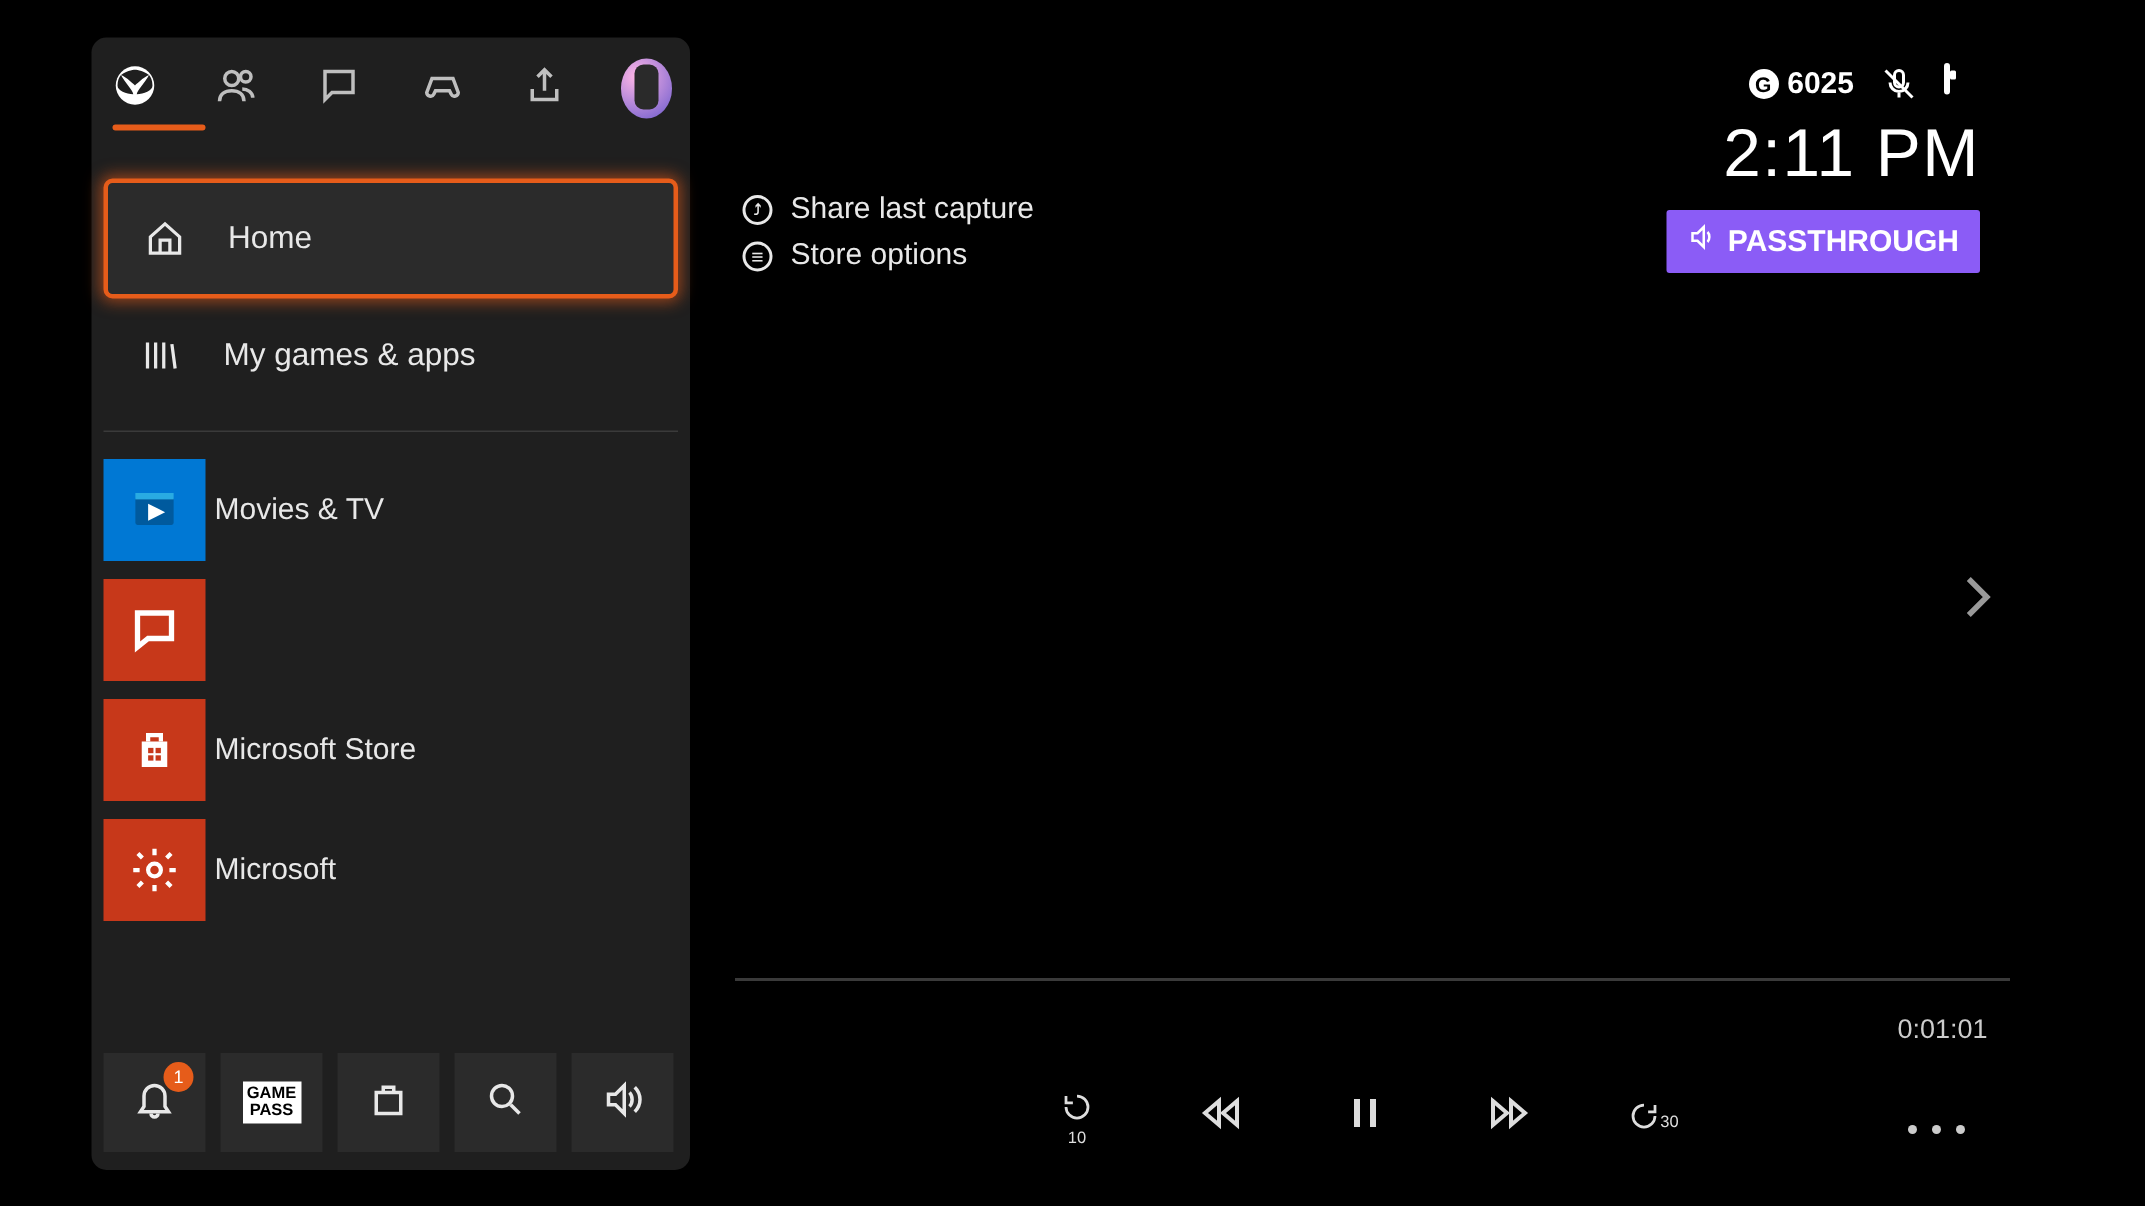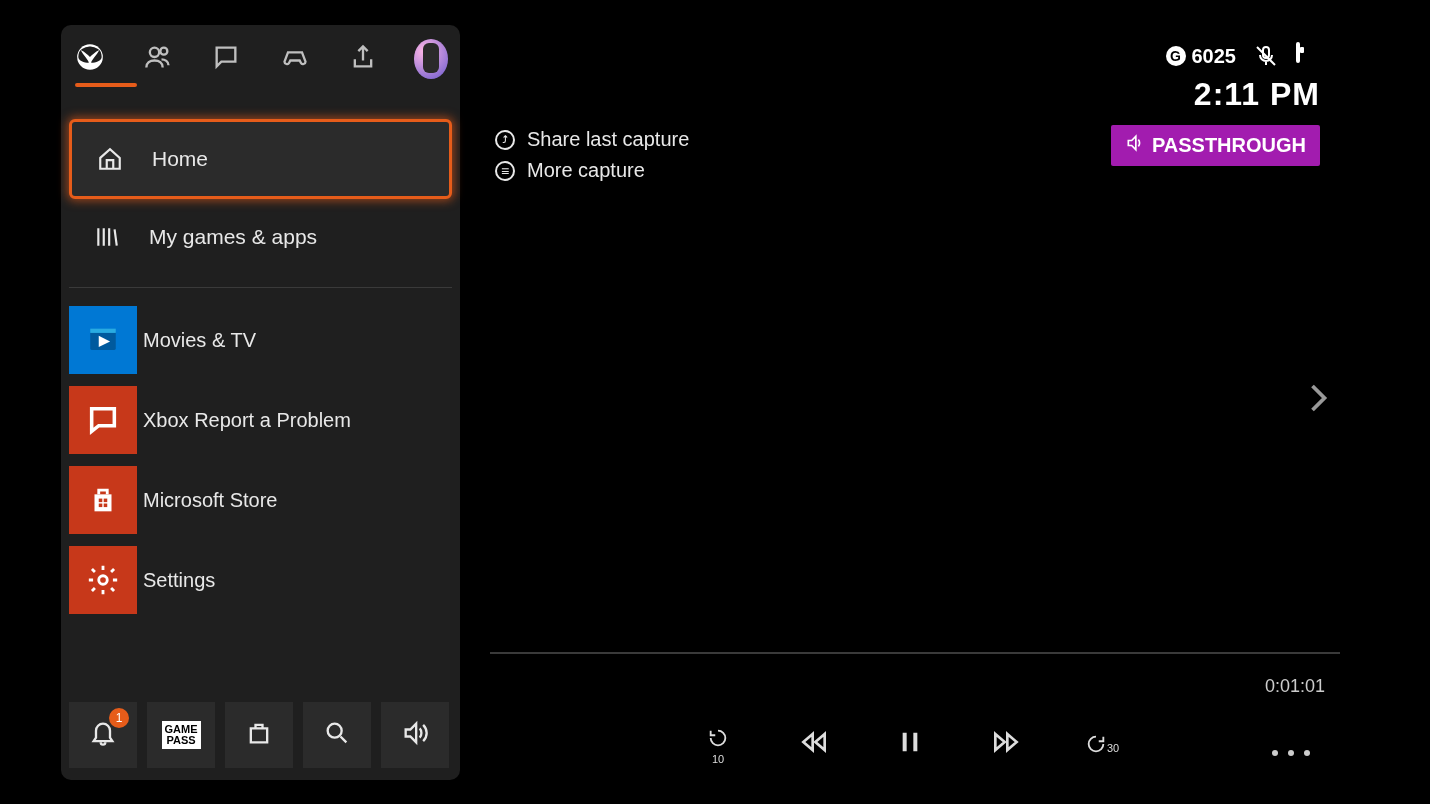--- a/index.html
+++ b/index.html
@@ -148,24 +148,24 @@
   .ctx-icon.lines::before { content:"≡"; font-size:14px; line-height:1; }
   
   .status-bar { position:absolute; right:110px; top:44px; display:flex; flex-direction:column; align-items:flex-end; gap:8px; }
   .status-row { display:flex; align-items:center; gap:18px; }
   .g-chip { display:flex; align-items:center; gap:6px; font-size:20px; font-weight:600; color:#fff; }
   .g-circle { width:20px;height:20px;border-radius:50%;background:#fff;color:#000;display:flex;align-items:center;justify-content:center;font-size:14px;font-weight:800;}
   .status-icon { width:24px; height:24px; color:#fff; }
   .batt { width:30px; height:16px; border:2px solid #fff; border-radius:3px; position:relative; }
   .batt::after { content:""; position:absolute; right:-6px; top:3px; width:4px; height:6px; background:#fff; border-radius:1px; }
   .batt .fill{ position:absolute; left:1px; top:1px; bottom:1px; width:80%; background:#fff; }
-  .clock { font-size:32px; font-weight:700; letter-spacing:1px; }
+  .clock { font-size:45px; font-weight:400; letter-spacing:1px; }
   .audio-badge {
     display:flex; align-items:center; gap:7px;
-    background:#a21caf; padding:8px 14px; font-size:20px; font-weight:700;
+    background:#8b5cf6; padding:8px 14px; font-size:20px; font-weight:700;
     border-radius:2px; margin-top:4px;
   }
   
   .right-chevron { position:absolute; right:95px; top:380px; cursor:pointer; }
   .right-chevron svg { width:36px; height:36px; color:#999; }
   
   .timeline { position:absolute; left:490px; right:90px; top:652px; height:2px; background:#3a3a3a; }
   .timecode-end { position:absolute; right:105px; top:676px; font-size:18px; color:#ccc; }
   .playback { position:absolute; left:490px; right:100px; bottom:40px; display:flex; align-items:center; }
   .pb-group { display:flex; align-items:flex-end; gap:56px; margin:0 auto; }
@@ -253,21 +253,20 @@
           </svg>
       </div>
       <span>Movies &amp; TV</span>
     </div>
     <div class="app-item">
       <div class="app-tile tile-report">
         <svg viewBox="0 0 24 24" fill="none" stroke="#fff" stroke-width="2.5">
             <path d="M4 4h16v12H9l-5 4z"></path>
           </svg>
       </div>
-      <span>Xbox Report a Problem</span>
     </div>
     <div class="app-item">
       <div class="app-tile tile-store">
         <svg viewBox="0 0 24 24" fill="#fff">
             <path d="M6 8h12v12H6z"></path>
             <path d="M9 8V5h6v3" fill="none" stroke="#fff" stroke-width="2"></path>
             <rect x="9" y="11" width="2.5" height="2.5" fill="#c7381a"></rect>
             <rect x="12.5" y="11" width="2.5" height="2.5" fill="#c7381a"></rect>
             <rect x="9" y="14.5" width="2.5" height="2.5" fill="#c7381a"></rect>
             <rect x="12.5" y="14.5" width="2.5" height="2.5" fill="#c7381a"></rect>
@@ -275,21 +274,21 @@
       </div>
       <span>Microsoft Store</span>
     </div>
     <div class="app-item">
       <div class="app-tile tile-settings">
         <svg viewBox="0 0 24 24" fill="none" stroke="#fff" stroke-width="2">
             <circle cx="12" cy="12" r="3"></circle>
             <path d="M12 2v3M12 19v3M4.2 4.2l2.1 2.1M17.7 17.7l2.1 2.1M2 12h3M19 12h3M4.2 19.8l2.1-2.1M17.7 6.3l2.1-2.1"></path>
           </svg>
       </div>
-      <span>Settings</span>
+      <span>Microsoft</span>
     </div>
   </div>
 
   <div class="guide-footer">
     <div class="footer-btn">
       <span>
         <svg viewBox="0 0 24 24" fill="none" stroke="currentColor" stroke-width="2">
             <path d="M6 16V10a6 6 0 1 1 12 0v6l2 3H4z"></path>
             <path d="M10 20a2 2 0 0 0 4 0"></path>
           </svg>
@@ -327,21 +326,21 @@
   </div>
 </div>
 
 <div class="context-options">
   <div class="ctx-row">
     <span class="ctx-icon">⤴</span>
     <span>Share last capture</span>
   </div>
   <div class="ctx-row">
     <span class="ctx-icon lines"></span>
-    <span>More capture</span>
+    <span>Store options</span>
   </div>
 </div>
 
 <div class="status-bar">
   <div class="status-row">
     <div class="g-chip">
       <span class="g-circle">G</span>
       <span>6025</span>
     </div>
     <span class="status-icon">

